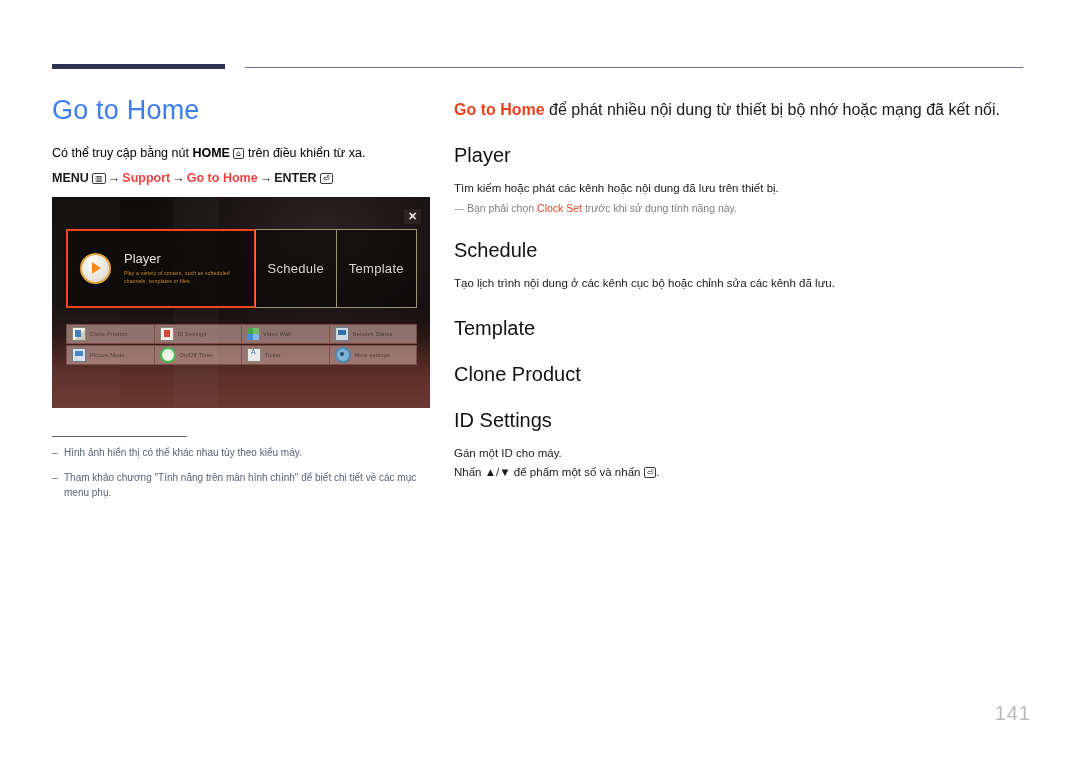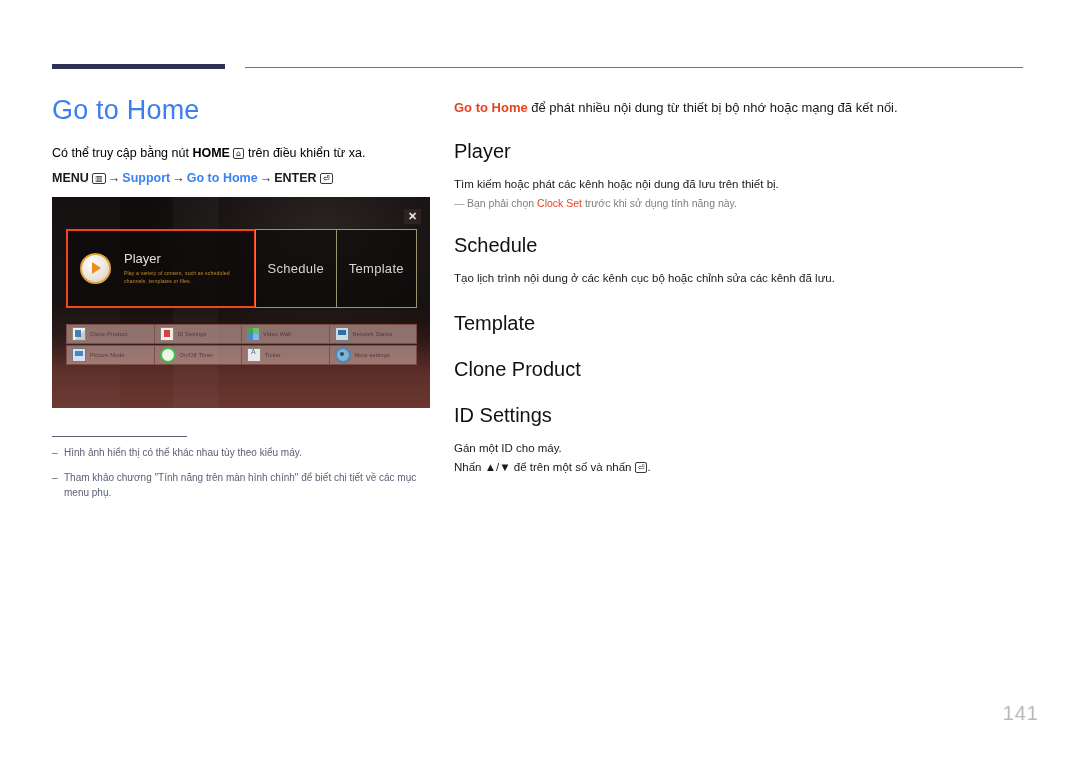--- a/index.html
+++ b/index.html
@@ -65,21 +65,21 @@
     padding: 0 2px;
     vertical-align: 1px;
     font-family: "DejaVu Sans", sans-serif;
   }
   .menu-path {
     font-size: 12.5px;
     font-weight: 700;
     color: #1a1a1a;
     line-height: 1.5;
   }
-  .menu-path .red { color: #3b82f6; }
+  .menu-path .red { color: #ef4444; }
   .menu-path .arrow { font-weight: 400; color: #1a1a1a; padding: 0 2px; }
 
   
   .tv-shot {
     position: absolute;
     left: 52px;
     top: 197px;
     width: 378px;
     height: 211px;
     background:
@@ -245,21 +245,21 @@
   .fn .dash { flex: 0 0 12px; }
 
   
   .right-col {
     position: absolute;
     left: 454px;
     top: 98px;
     width: 570px;
   }
   .intro {
-    font-size: 13px;
+    font-size: 16px;
     line-height: 1.5;
     color: #1a1a1a;
     margin-bottom: 22px;
   }
   .intro .red { color: #e8421f; font-weight: 700; }
   .sec-title {
     font-size: 20px;
     font-weight: 400;
     color: #111;
     margin: 0 0 13px 0;
@@ -288,21 +288,21 @@
     font-size: 8px;
     line-height: 9px;
     padding: 0 2px;
     vertical-align: 1px;
     font-family: "DejaVu Sans", sans-serif;
   }
 
   
   .page-num {
     position: absolute;
-    right: 41px;
+    right: 49px;
     top: 702px;
     font-size: 20px;
     color: #b9b9b9;
     letter-spacing: 1px;
   }
 </style>
 </head>
 <body>
 
 <div class="rule-thick"></div>
@@ -419,18 +419,18 @@
     <h2 class="sec-title">Template</h2>
   </div>
 
   <div class="sec-block">
     <h2 class="sec-title">Clone Product</h2>
   </div>
 
   <div class="sec-block">
     <h2 class="sec-title">ID Settings</h2>
     <div class="body-line">Gán một ID cho máy.</div>
-    <div class="body-line"><span>Nhấn </span><span>▲/▼</span><span> để trên một số và nhấn </span><span class="enter-glyph">⏎</span><span>.</span></div>
+    <div class="body-line"><span>Nhấn </span><span>▲/▼</span><span> để phẩm một số và nhấn </span><span class="enter-glyph">⏎</span><span>.</span></div>
   </div>
 
 </div>
 
 <div class="page-num">141</div>
 
 </body></html>

